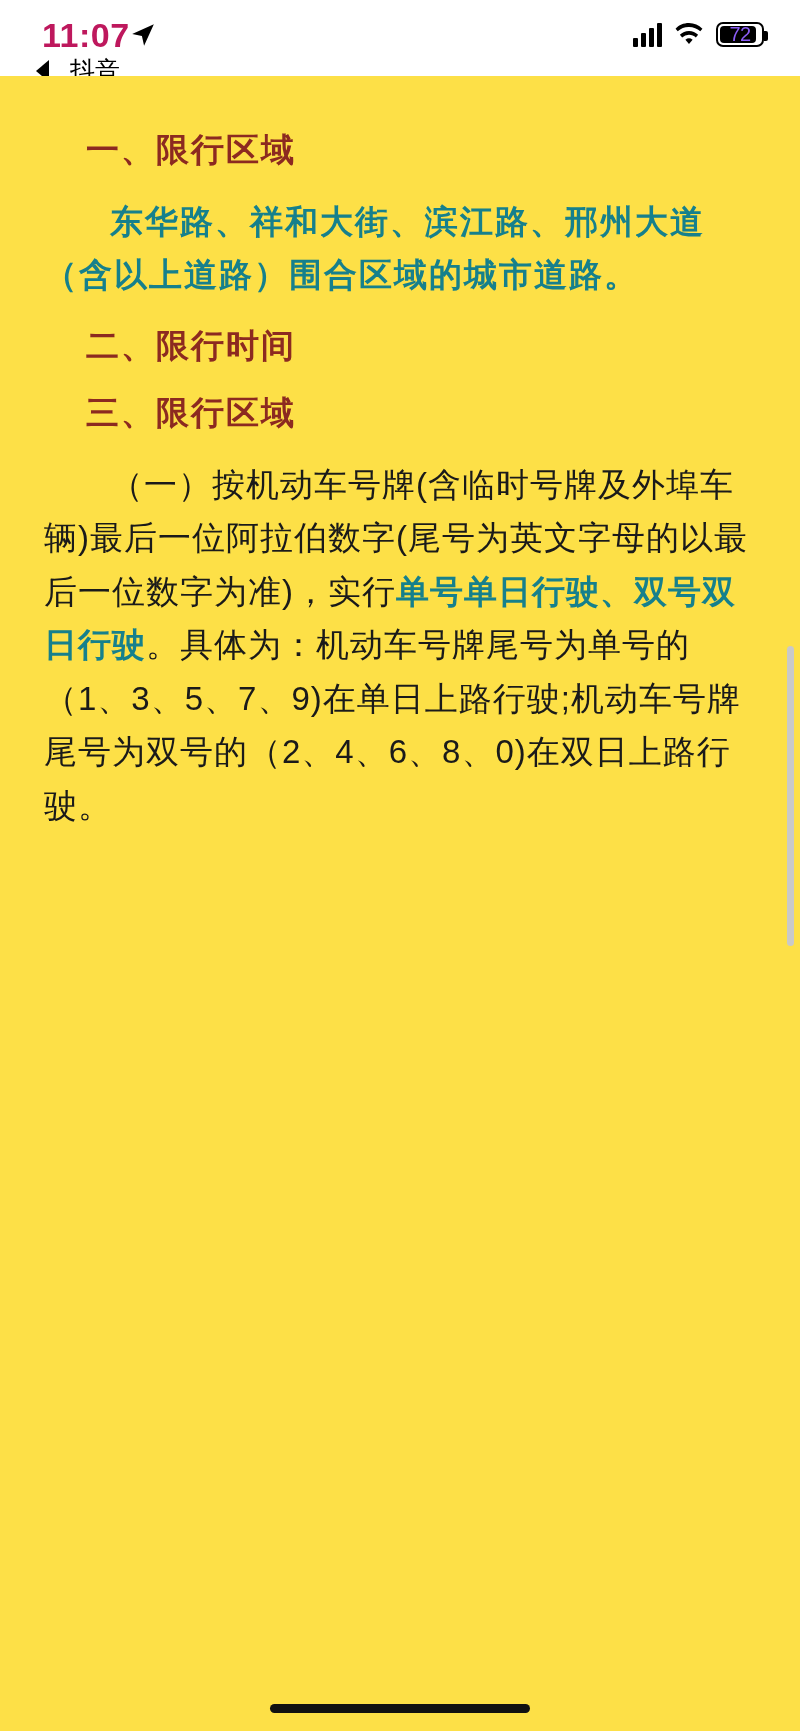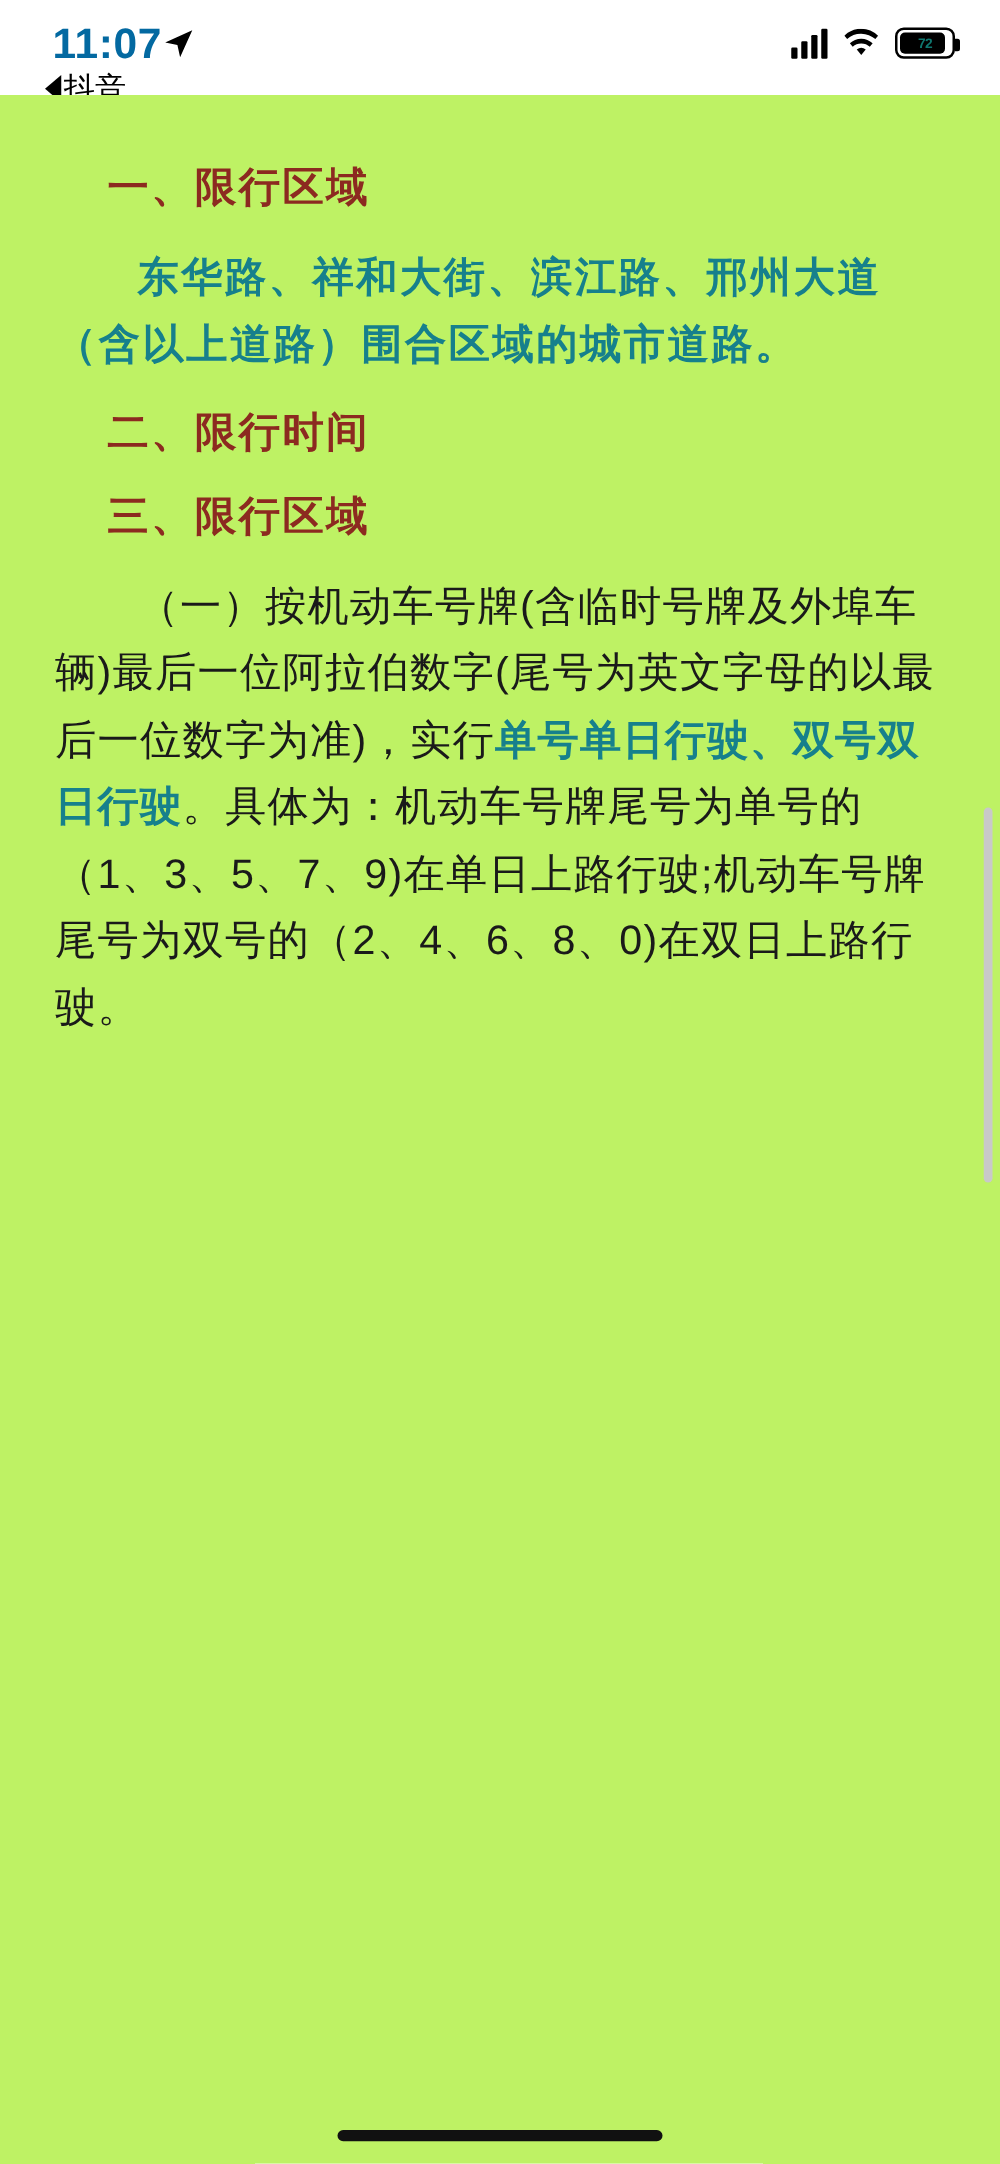--- a/index.html
+++ b/index.html
@@ -25,21 +25,21 @@
     position: relative;
     flex: 0 0 auto;
   }
   .status-time {
     position: absolute;
     left: 42px;
     top: 16px;
     font-size: 34px;
     font-weight: bold;
     letter-spacing: 0.5px;
-    color: #0369a1;
+    color: #be185d;
   }
   .loc-arrow {
     position: absolute;
     left: 130px;
     top: 22px;
     width: 26px;
     height: 26px;
   }
   .status-right {
     position: absolute;
@@ -64,32 +64,32 @@
   }
   .battery:after {
     content: ""; position: absolute; right: -6px; top: 7px;
     width: 4px; height: 10px; background: #000; border-radius: 0 2px 2px 0;
   }
   .battery .fill {
     position: absolute; left: 2px; top: 2px; bottom: 2px;
     width: 36px; background: #000; border-radius: 4px;
   }
   .battery .num {
-    position: relative; color: #0f766e; font-size: 11px; font-weight: bold;
+    position: relative; color: #8b5cf6; font-size: 20px; font-weight: normal;
     letter-spacing: -0.5px;
   }
 
   
   .back-app {
     position: absolute;
     left: 36px;
     top: 54px;
     display: flex;
     align-items: center;
-    gap: 2px;
+    gap: 21px;
     font-size: 25px;
     color: #000;
   }
   .back-tri {
     width: 0; height: 0;
     border-top: 11px solid transparent;
     border-bottom: 11px solid transparent;
     border-right: 13px solid #000;
   }
 
@@ -140,21 +140,21 @@
     padding: 10px 0;
     cursor: pointer;
   }
   .nav-more i {
     width: 8px; height: 8px; border-radius: 50%; background: #222; display: block;
   }
 
   
   .article {
     flex: 1 1 auto;
-    background: #bef264;
+    background: #fde047;
     position: relative;
     overflow: hidden;
     padding: 30px 44px 0 44px;
   }
   .h-red {
     color: #8c2a20;
     font-size: 33px;
     font-weight: bold;
     letter-spacing: 2px;
     margin: 22px 0 14px 42px;

